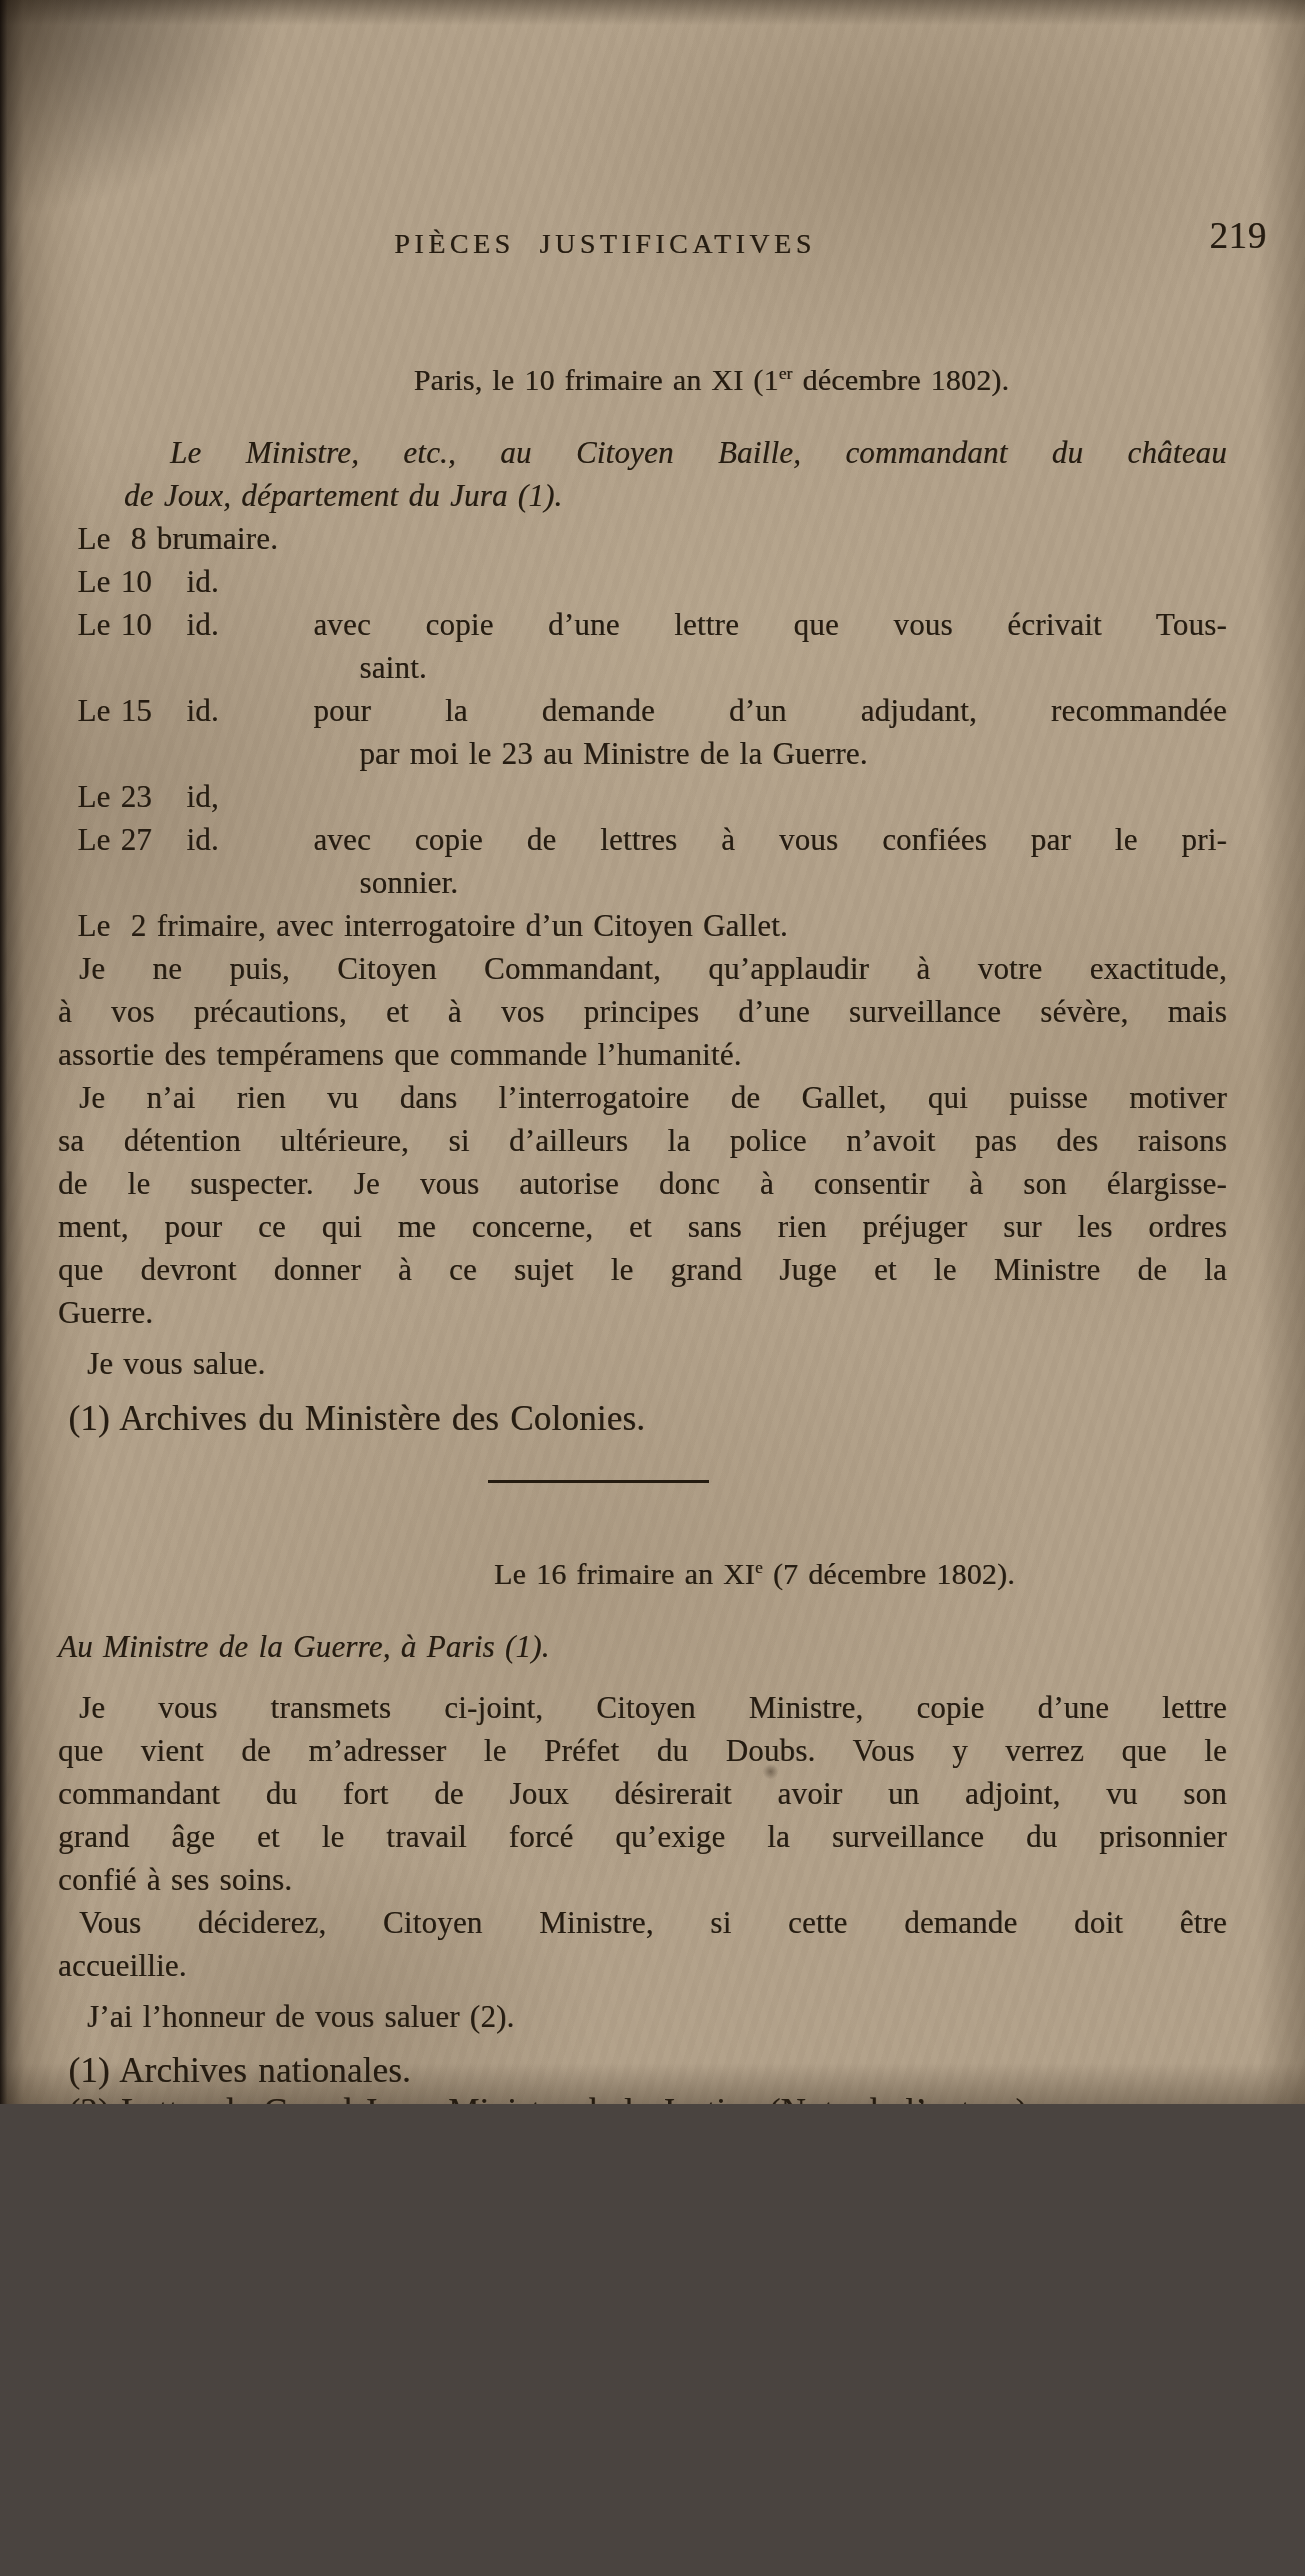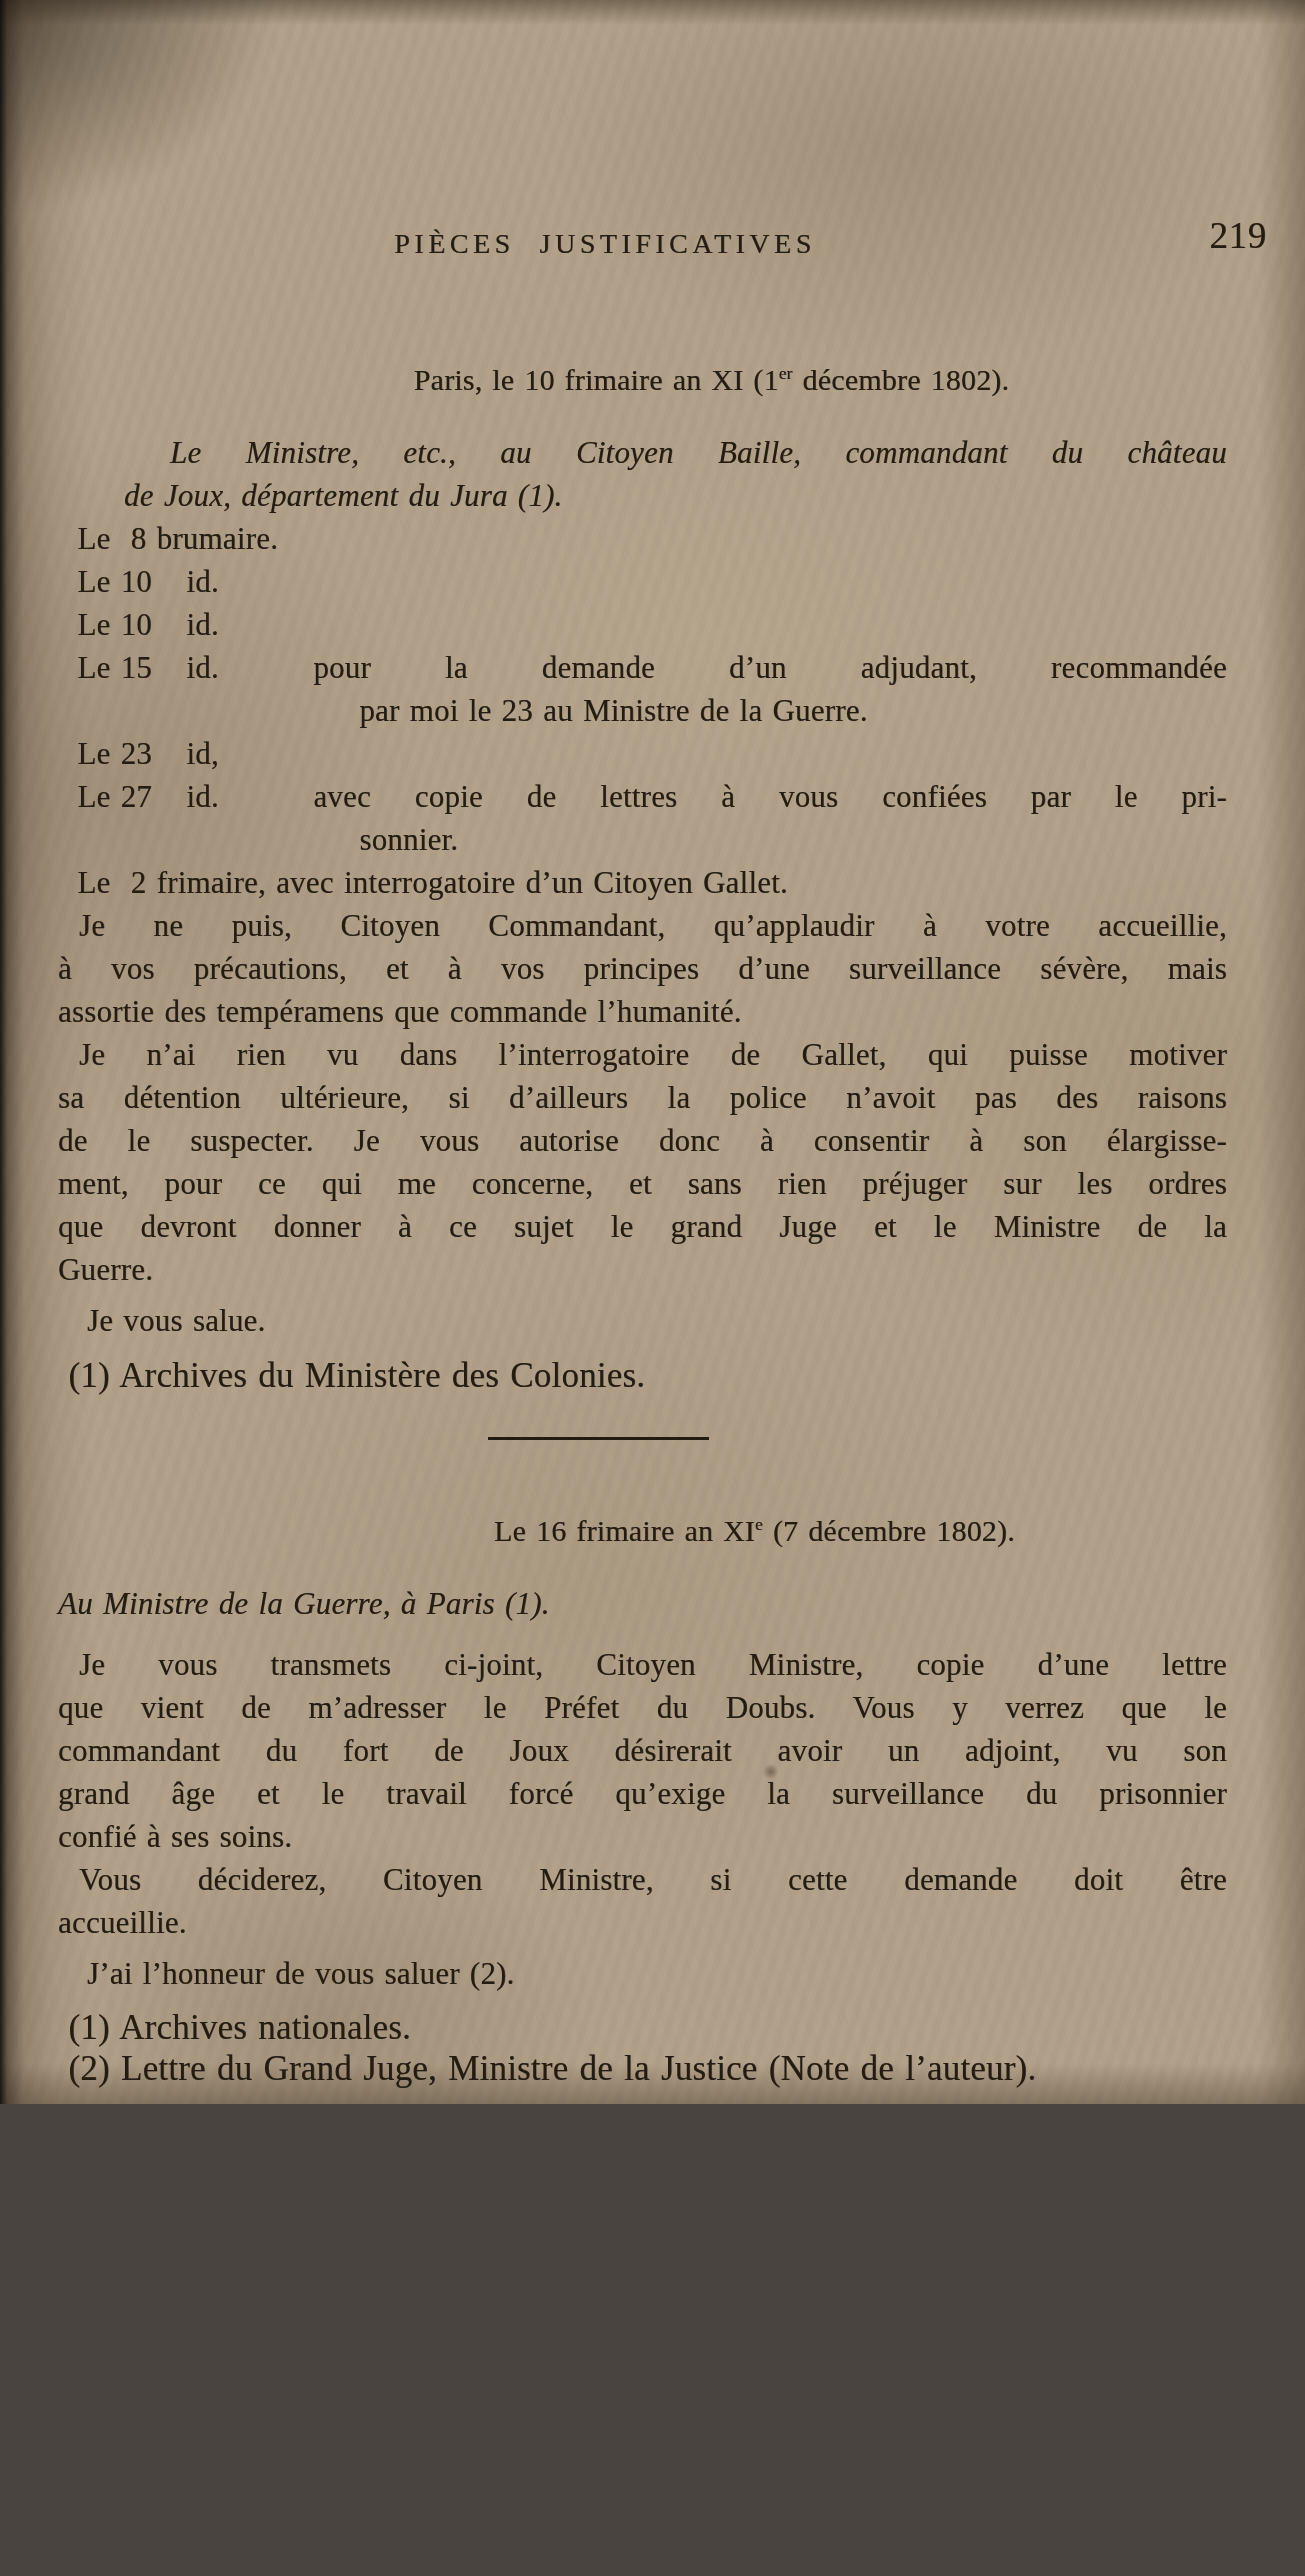--- a/index.html
+++ b/index.html
@@ -137,20 +137,24 @@
           <span class="full">Le  8 brumaire.</span>
         </div>
         <div class="list-row">
           <span class="cell-date">Le 10</span>
           <span class="cell-id">id.</span>
           <span class="cell-desc"></span>
         </div>
         <div class="list-row">
           <span class="cell-date">Le 10</span>
           <span class="cell-id">id.</span>
+          <span class="cell-desc">
+            <span class="line jl">avec copie d’une lettre que vous écrivait Tous-</span>
+            <span class="line cont">saint.</span>
+          </span>
         </div>
         <div class="list-row">
           <span class="cell-date">Le 15</span>
           <span class="cell-id">id.</span>
           <span class="cell-desc">
             <span class="line jl">pour la demande d’un adjudant, recommandée</span>
             <span class="line cont">par moi le 23 au Ministre de la Guerre.</span>
           </span>
         </div>
         <div class="list-row">
@@ -165,21 +169,21 @@
             <span class="line jl">avec copie de lettres à vous confiées par le pri-</span>
             <span class="line cont">sonnier.</span>
           </span>
         </div>
         <div class="list-row">
           <span class="full">Le  2 frimaire, avec interrogatoire d’un Citoyen Gallet.</span>
         </div>
       </div>
 
       <div class="para">
-        <span class="line jl fl">Je ne puis, Citoyen Commandant, qu’applaudir à votre accueillie,</span>
+        <span class="line jl fl">Je ne puis, Citoyen Commandant, qu’applaudir à votre exactitude,</span>
         <span class="line jl">à vos précautions, et à vos principes d’une surveillance sévère, mais</span>
         <span class="line">assortie des tempéramens que commande l’humanité.</span>
       </div>
 
       <div class="para">
         <span class="line jl fl">Je n’ai rien vu dans l’interrogatoire de Gallet, qui puisse motiver</span>
         <span class="line jl">sa détention ultérieure, si d’ailleurs la police n’avoit pas des raisons</span>
         <span class="line jl">de le suspecter. Je vous autorise donc à consentir à son élargisse-</span>
         <span class="line jl">ment, pour ce qui me concerne, et sans rien préjuger sur les ordres</span>
         <span class="line jl">que devront donner à ce sujet le grand Juge et le Ministre de la</span>

